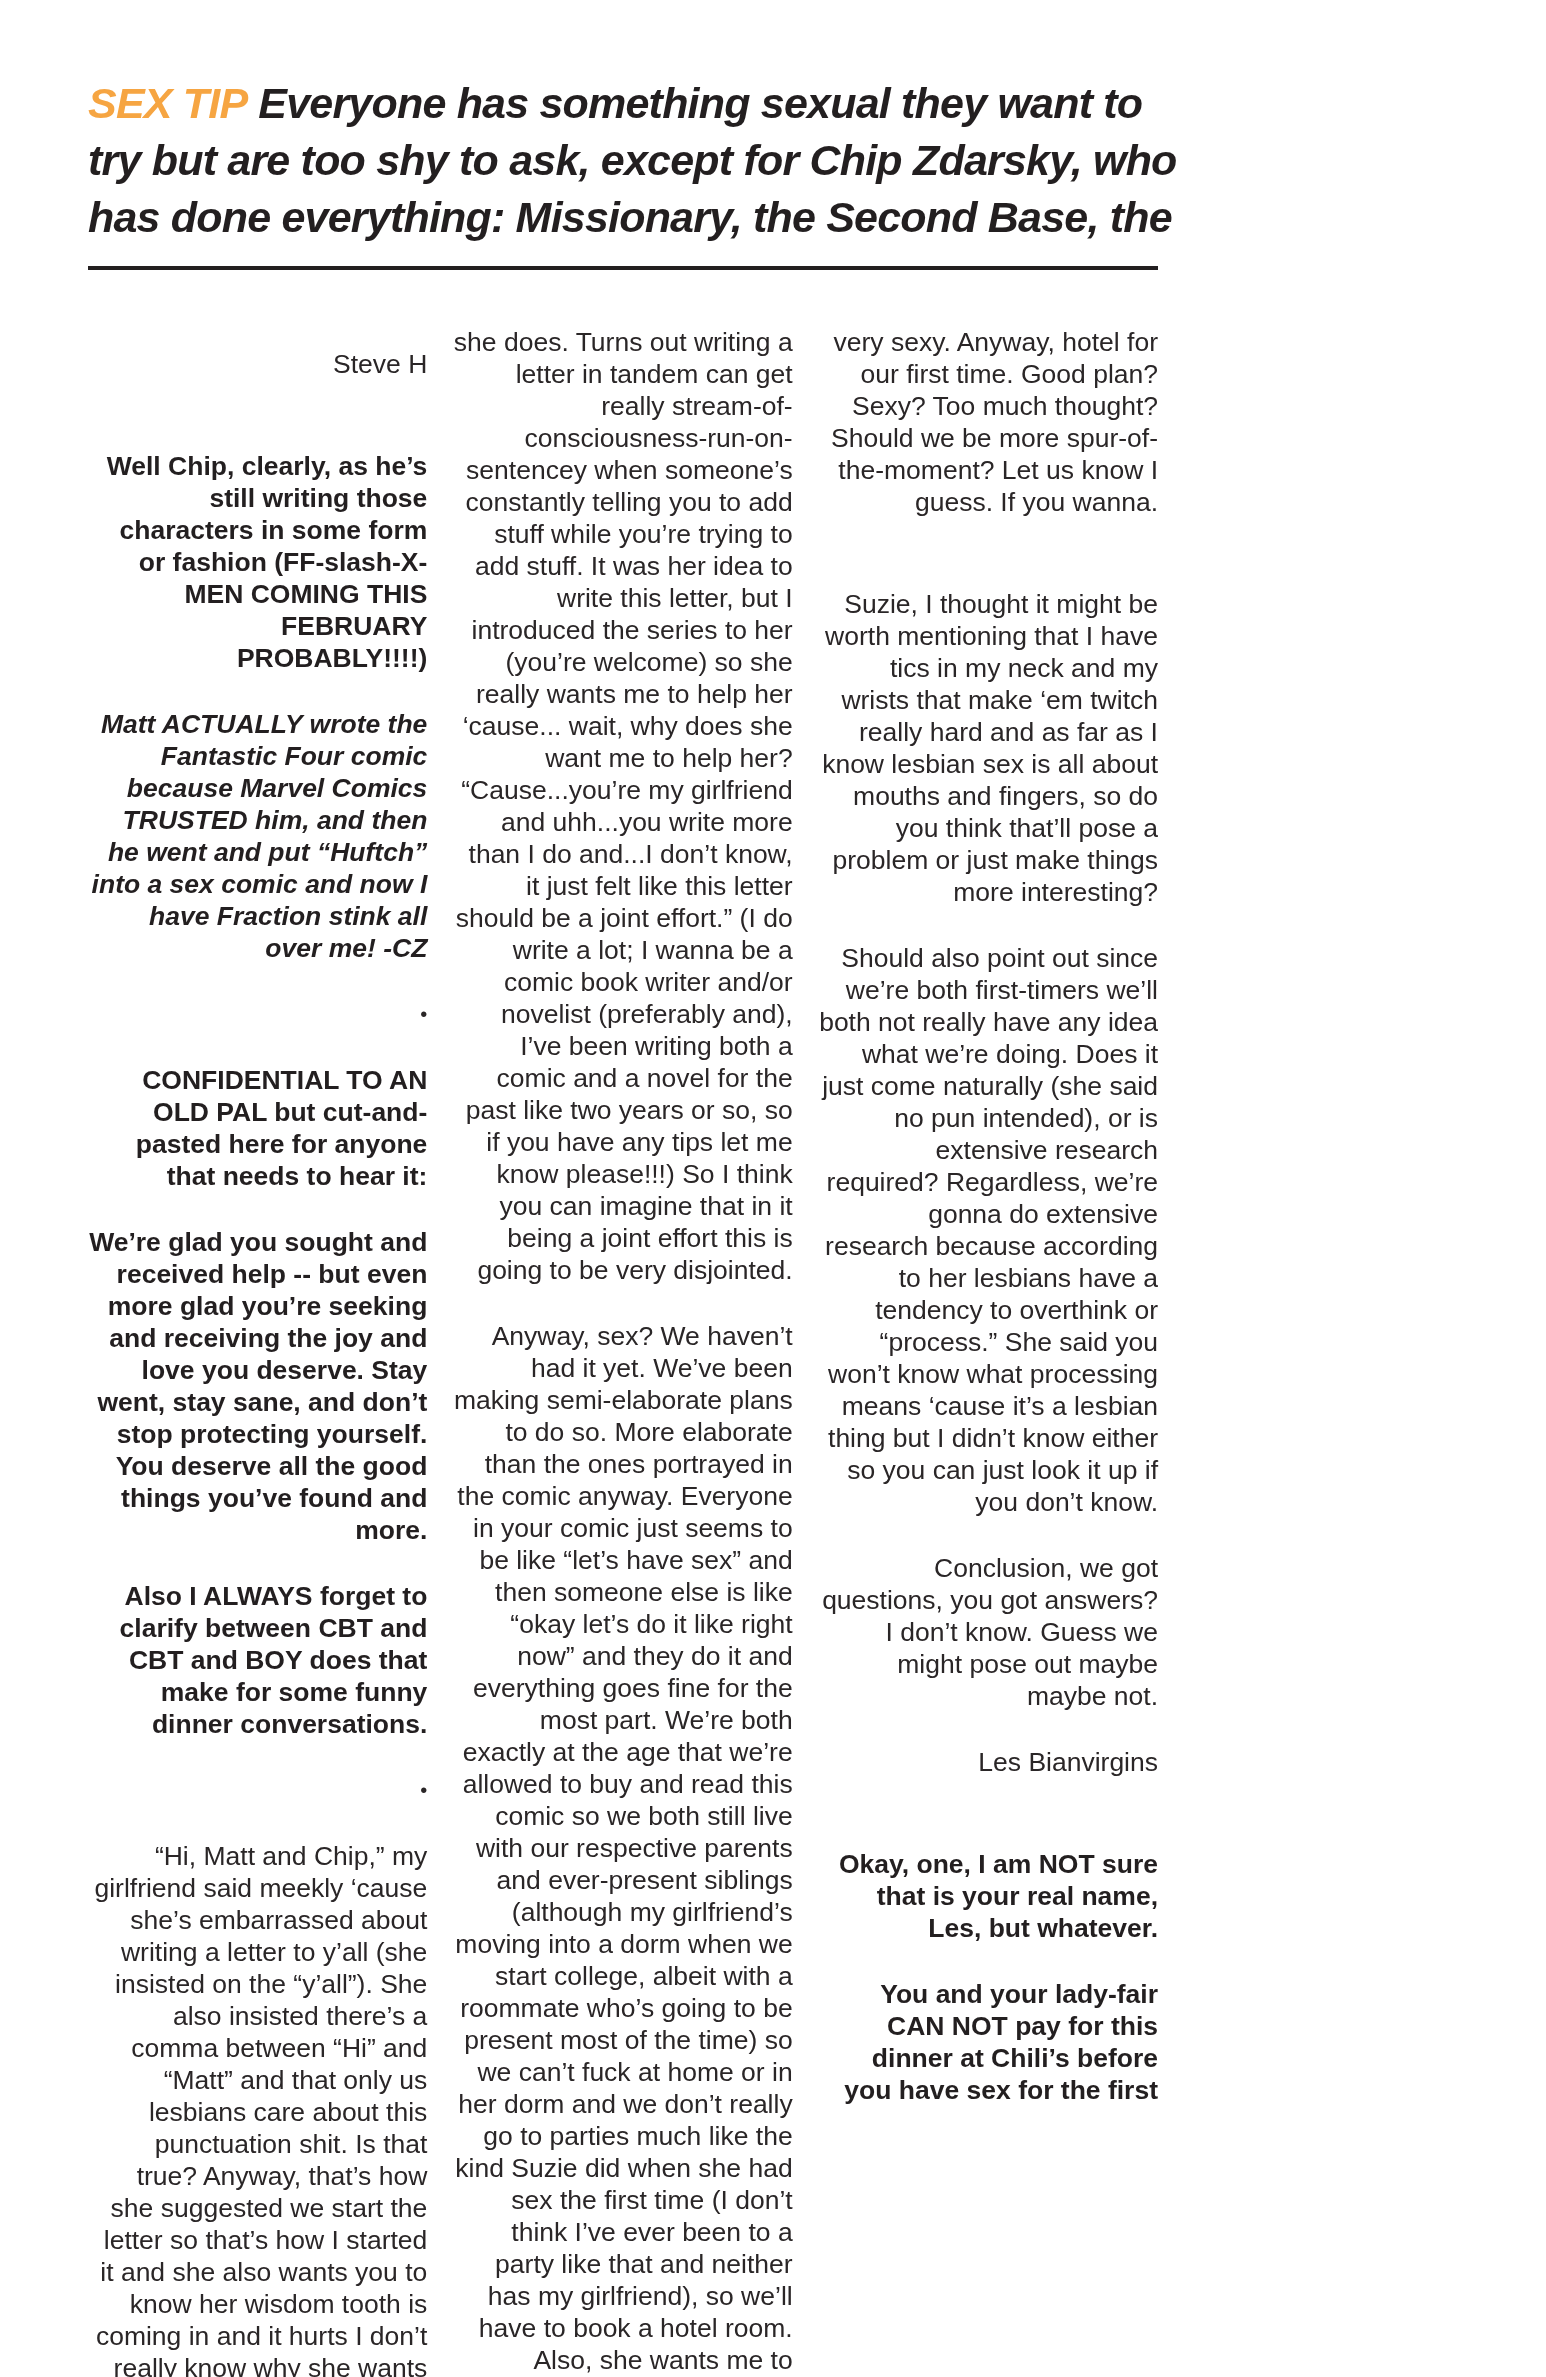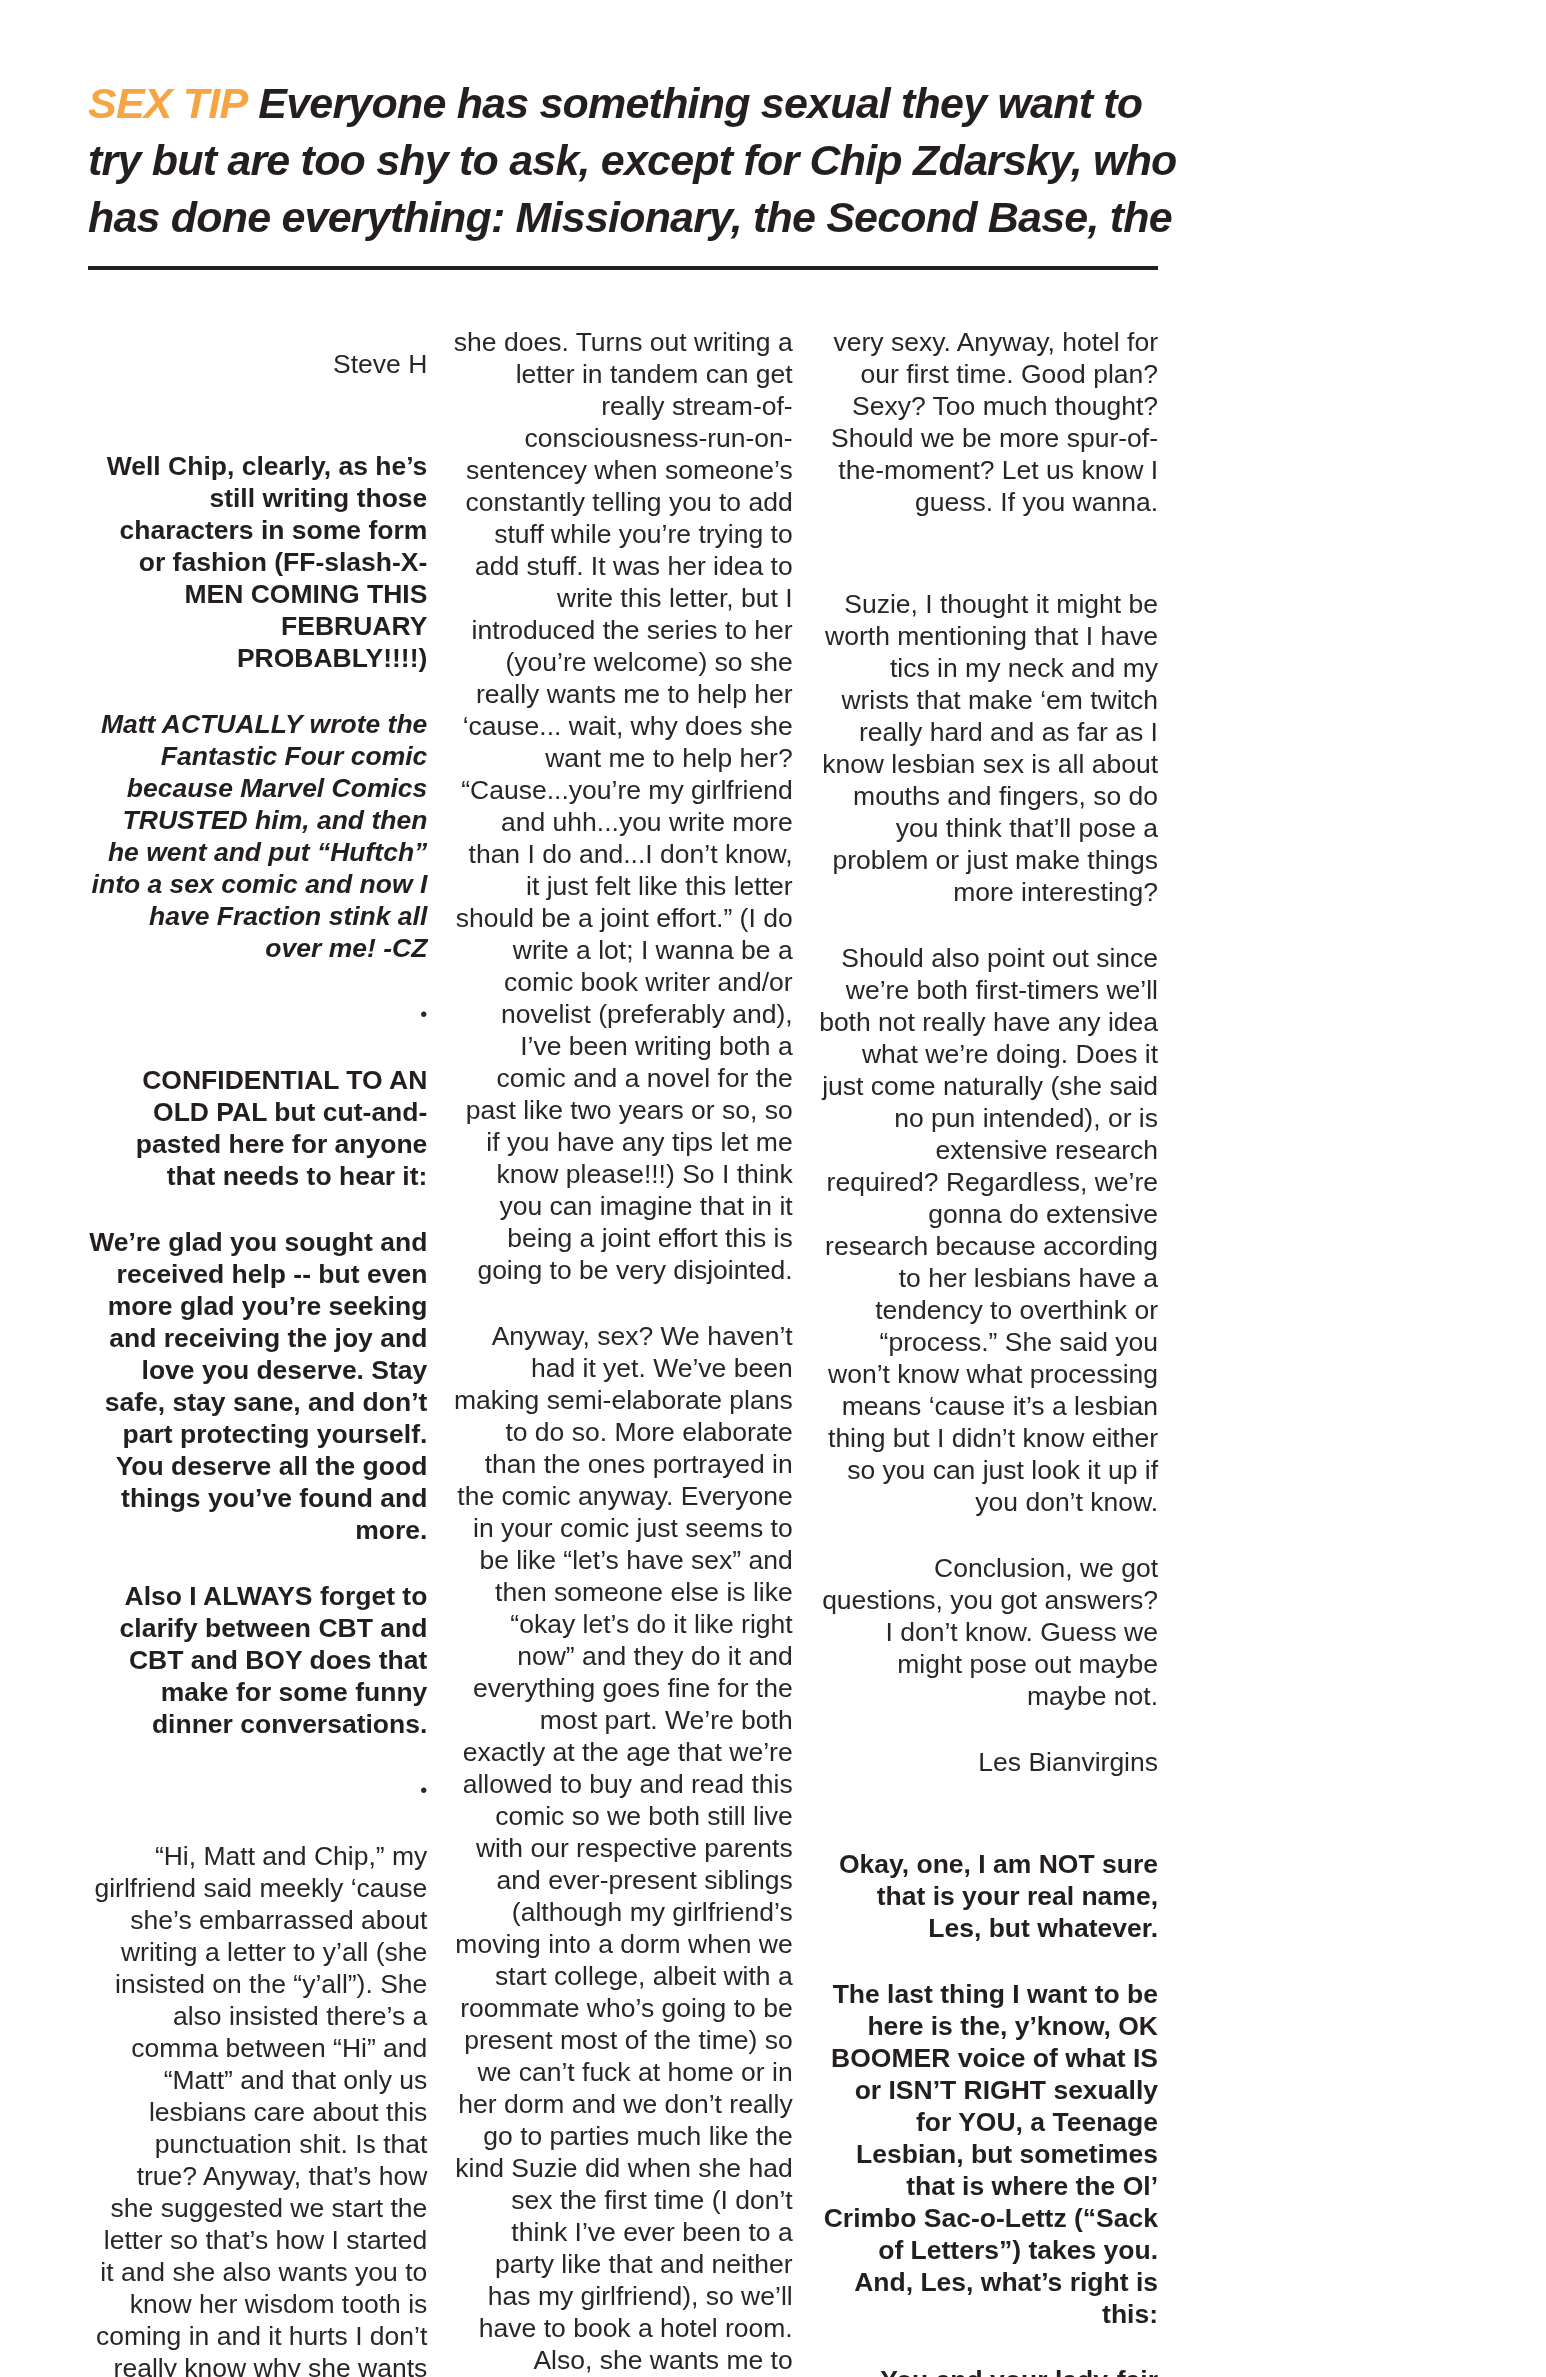--- a/index.html
+++ b/index.html
@@ -67,35 +67,34 @@
 
   <div class="rule"></div>
 
   <div class="columns">
     <div class="col">
         <p class="para mt1 mb2">Steve H</p>
         <p class="para bold">Well Chip, clearly, as he’s still writing those characters in some form or fashion (FF-slash-X-MEN COMING THIS FEBRUARY PROBABLY!!!!)</p>
         <p class="para bold-italic">Matt ACTUALLY wrote the Fantastic Four comic because Marvel Comics TRUSTED him, and then he went and put “Huftch” into a sex comic and now I have Fraction stink all over me! -CZ</p>
         <p class="para bullet">•</p>
         <p class="para bold">CONFIDENTIAL TO AN OLD PAL but cut-and-pasted here for anyone that needs to hear it:</p>
-        <p class="para bold">We’re glad you sought and received help -- but even more glad you’re seeking and receiving the joy and love you deserve. Stay safe, stay sane, and don’t part protecting yourself. You deserve all the good things you’ve found and more.</p>
+        <p class="para bold">We’re glad you sought and received help -- but even more glad you’re seeking and receiving the joy and love you deserve. Stay went, stay sane, and don’t stop protecting yourself. You deserve all the good things you’ve found and more.</p>
         <p class="para bold">Also I ALWAYS forget to clarify between CBT and CBT and BOY does that make for some funny dinner conversations.</p>
         <p class="para bullet">•</p>
         <p class="para last">“Hi, Matt and Chip,” my girlfriend said meekly ‘cause she’s embarrassed about writing a letter to y’all (she insisted on the “y’all”). She also insisted there’s a comma between “Hi” and “Matt” and that only us lesbians care about this punctuation shit. Is that true? Anyway, that’s how she suggested we start the letter so that’s how I started it and she also wants you to know her wisdom tooth is coming in and it hurts I don’t really know why she wants you to know that but</p>
       </div>
     <div class="col">
         <p class="para">she does. Turns out writing a letter in tandem can get really stream-of-consciousness-run-on-sentencey when someone’s constantly telling you to add stuff while you’re trying to add stuff. It was her idea to write this letter, but I introduced the series to her (you’re welcome) so she really wants me to help her ‘cause... wait, why does she want me to help her? “Cause...you’re my girlfriend and uhh...you write more than I do and...I don’t know, it just felt like this letter should be a joint effort.” (I do write a lot; I wanna be a comic book writer and/or novelist (preferably and), I’ve been writing both a comic and a novel for the past like two years or so, so if you have any tips let me know please!!!) So I think you can imagine that in it being a joint effort this is going to be very disjointed.</p>
         <p class="para last">Anyway, sex? We haven’t had it yet. We’ve been making semi-elaborate plans to do so. More elaborate than the ones portrayed in the comic anyway. Everyone in your comic just seems to be like “let’s have sex” and then someone else is like “okay let’s do it like right now” and they do it and everything goes fine for the most part. We’re both exactly at the age that we’re allowed to buy and read this comic so we both still live with our respective parents and ever-present siblings (although my girlfriend’s moving into a dorm when we start college, albeit with a roommate who’s going to be present most of the time) so we can’t fuck at home or in her dorm and we don’t really go to parties much like the kind Suzie did when she had sex the first time (I don’t think I’ve ever been to a party like that and neither has my girlfriend), so we’ll have to book a hotel room. Also, she wants me to mention we’re going to Chili’s the night of ‘cause it’s right next to the hotel. I’m not so sure about that ‘cause I don’t wanna have sex on a full stomach. Doesn’t seem</p>
       </div>
     <div class="col">
         <p class="para mb2">very sexy. Anyway, hotel for our first time. Good plan? Sexy? Too much thought? Should we be more spur-of-the-moment? Let us know I guess. If you wanna.</p>
         <p class="para">Suzie, I thought it might be worth mentioning that I have tics in my neck and my wrists that make ‘em twitch really hard and as far as I know lesbian sex is all about mouths and fingers, so do you think that’ll pose a problem or just make things more interesting?</p>
         <p class="para">Should also point out since we’re both first-timers we’ll both not really have any idea what we’re doing. Does it just come naturally (she said no pun intended), or is extensive research required? Regardless, we’re gonna do extensive research because according to her lesbians have a tendency to overthink or “process.” She said you won’t know what processing means ‘cause it’s a lesbian thing but I didn’t know either so you can just look it up if you don’t know.</p>
         <p class="para">Conclusion, we got questions, you got answers? I don’t know. Guess we might pose out maybe maybe not.</p>
         <p class="para mb2">Les Bianvirgins</p>
         <p class="para bold">Okay, one, I am NOT sure that is your real name, Les, but whatever.</p>
-        <p class="para bold">The last thing I want to be here is the, y’know, OK BOOMER voice of what IS or ISN’T RIGHT sexually for YOU, a Teenage Lesbian, but sometimes that is where the Ol’ Crimbo Sac-o-Lettz (“Sack of Letters”) takes you. And, Les, what’s right is this:</p>
         <p class="para bold last">You and your lady-fair CAN NOT pay for this dinner at Chili’s before you have sex for the first</p>
       </div>
   </div>
 
 </div>
 
 
 </body></html>

